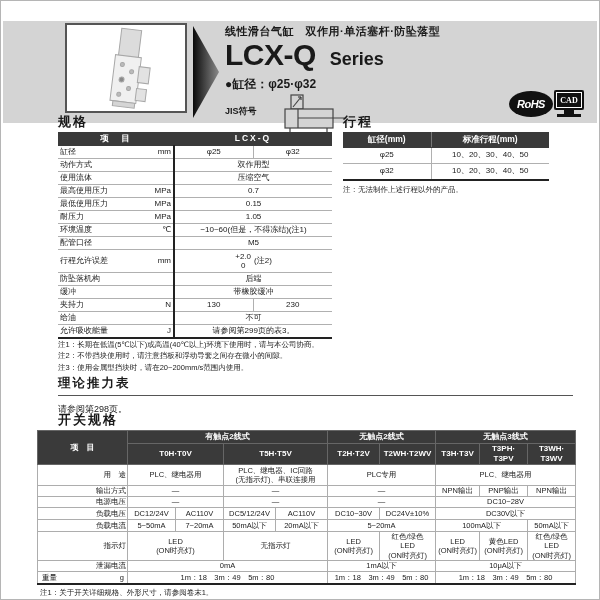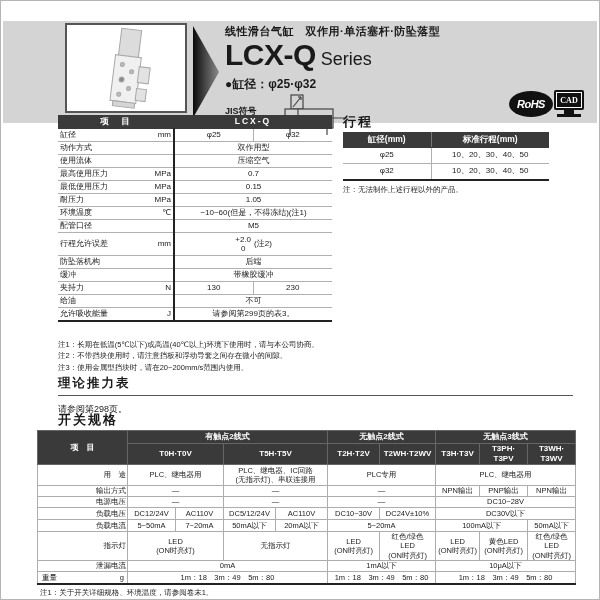--- a/index.html
+++ b/index.html
@@ -6,21 +6,21 @@
   .page{position:relative;width:598px;height:598px;border:1px solid #b5b5b5;background:#fff;
         font-family:"Liberation Sans","DejaVu Sans",sans-serif;color:#1a1a1a;overflow:hidden;}
   
   .header{position:absolute;left:2px;top:20px;width:594px;height:102px;background:#d4d4d4;}
   .photo-box{position:absolute;left:62px;top:2px;width:122px;height:90px;background:#fff;border:2px solid #555;box-sizing:border-box;}
   .arrow{position:absolute;left:190px;top:5px;}
   .title-block{position:absolute;left:222px;top:3px;}
   .subtitle{font-size:11px;font-weight:bold;letter-spacing:0.5px;}
   .title-row{margin-top:1px;line-height:1;}
   .title{font-size:30px;font-weight:bold;letter-spacing:-0.5px;}
-  .suffix{font-size:18px;font-weight:normal;margin-left:5px;}
+  .suffix{font-size:18px;font-weight:bold;margin-left:14px;}
   .bore{margin-top:6px;font-size:12px;font-weight:bold;}
   .jis{position:absolute;left:222px;top:72px;display:flex;align-items:flex-start;}
   .jis-label{font-size:9px;font-weight:bold;margin-top:12px;}
   .jis svg{margin-left:14px;}
   .badges{position:absolute;right:12px;bottom:6px;display:flex;align-items:flex-end;}
   .rohs{display:flex;align-items:center;justify-content:center;width:44px;height:26px;background:#111;
         border-radius:50%;color:#fff;font-size:11px;font-weight:bold;font-style:italic;letter-spacing:-0.5px;}
   .cad{width:32px;font-family:Liberation Serif, serif;}
   .cad-screen{width:30px;height:20px;background:#111;border-radius:2px;display:flex;align-items:center;justify-content:center;
         box-shadow:inset 0 0 0 2px #111, inset 0 0 0 3px #fff;margin:0 auto;}
@@ -137,20 +137,21 @@
         <div class="cad-screen">
             <span>CAD</span>
           </div>
         <div class="cad-base"></div>
         <div class="cad-foot"></div>
       </div>
     </div>
   </div>
 
   <div id="spec">
+    <div class="h2">规格</div>
     <table class="spec-table">
       <colgroup>
           <col style="width:88px">
           <col style="width:28px">
           <col style="width:79px">
           <col style="width:79px">
         </colgroup>
       <tbody>
           <tr>
             <td class="dk" colspan="2">项　目</td>
@@ -384,19 +385,19 @@
                 <span>g</span>
               </span>
         </td>
         <td colspan="4">1m：18　3m：49　5m：80</td>
         <td colspan="2">1m：18　3m：49　5m：80</td>
         <td colspan="3">1m：18　3m：49　5m：80</td>
       </tr>
     </tbody>
       </table>
     <div id="sw-notes">
-      <div>注1：关于开关详细规格、环境温度，请参阅卷末1。</div>
+      <div>注1：关于开关详细规格、外形尺寸，请参阅卷末1。</div>
       <div>注2：还备有带接插件开关等上述刊载机型以外的开关。请参阅卷末1。</div>
 
     </div>
   </div>
 
 </div>
 
 </body></html>

